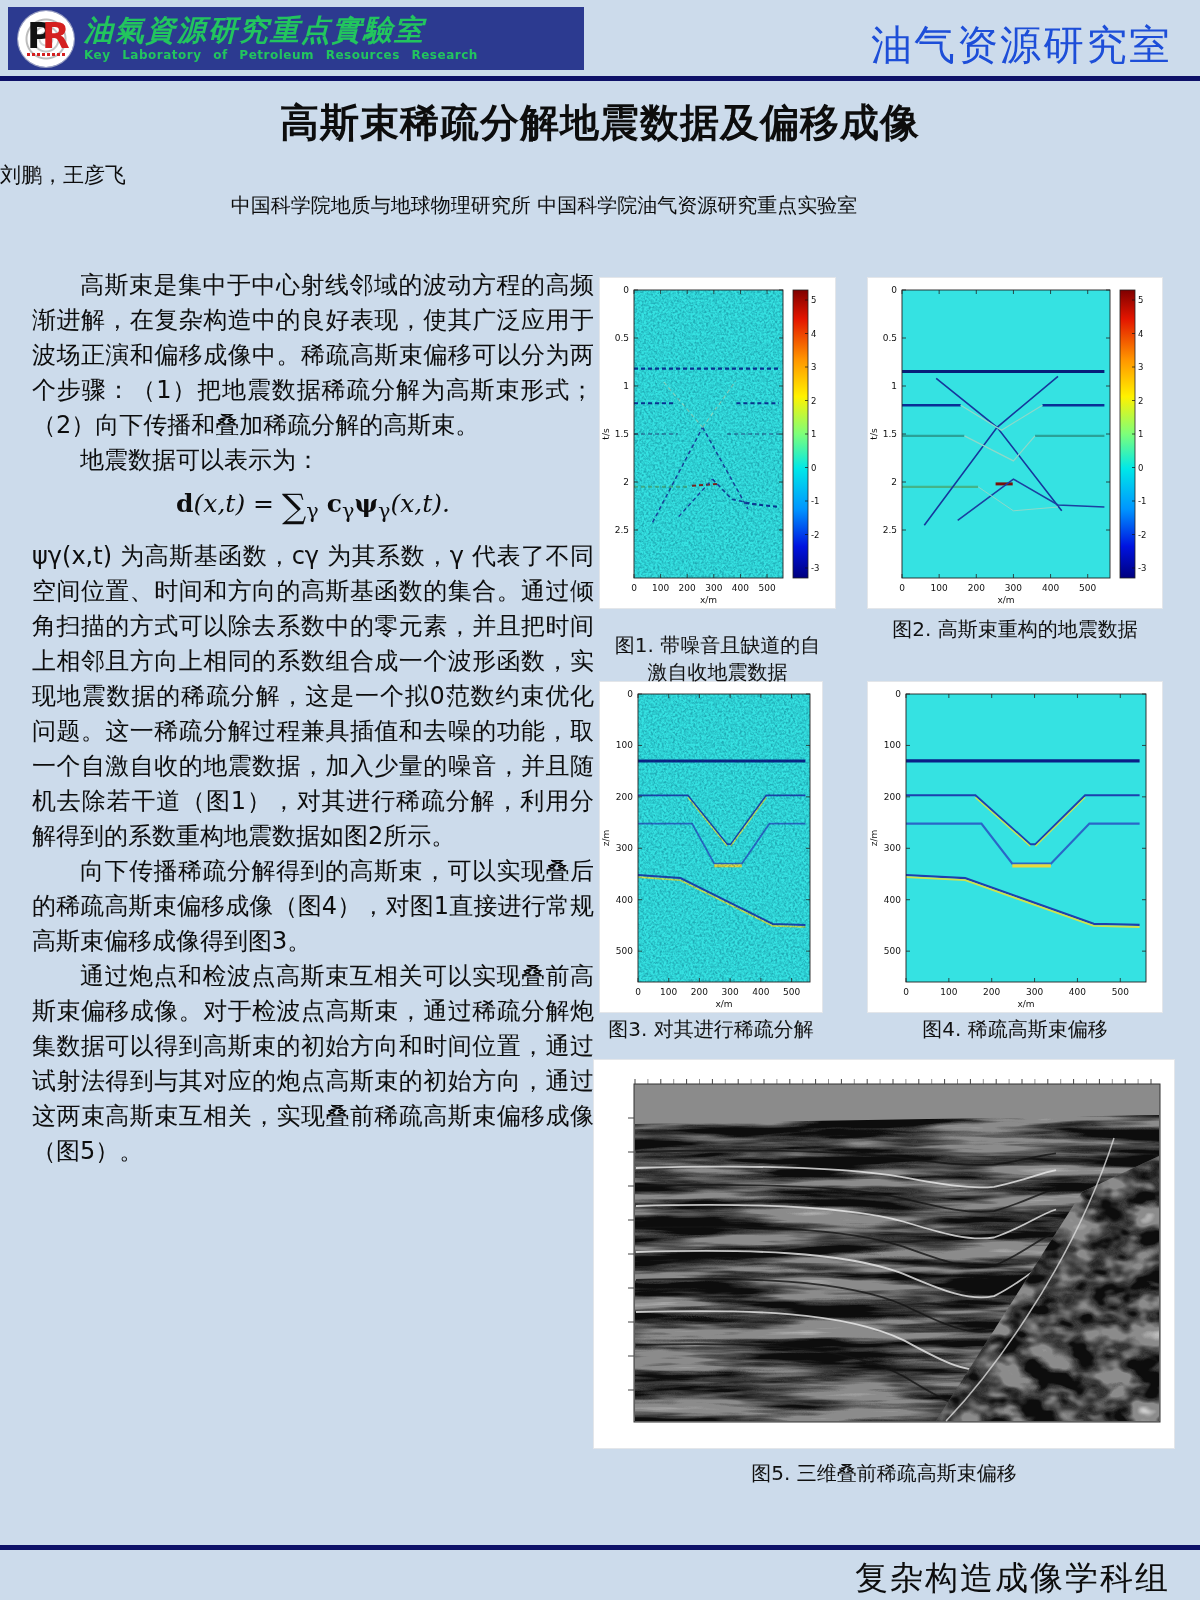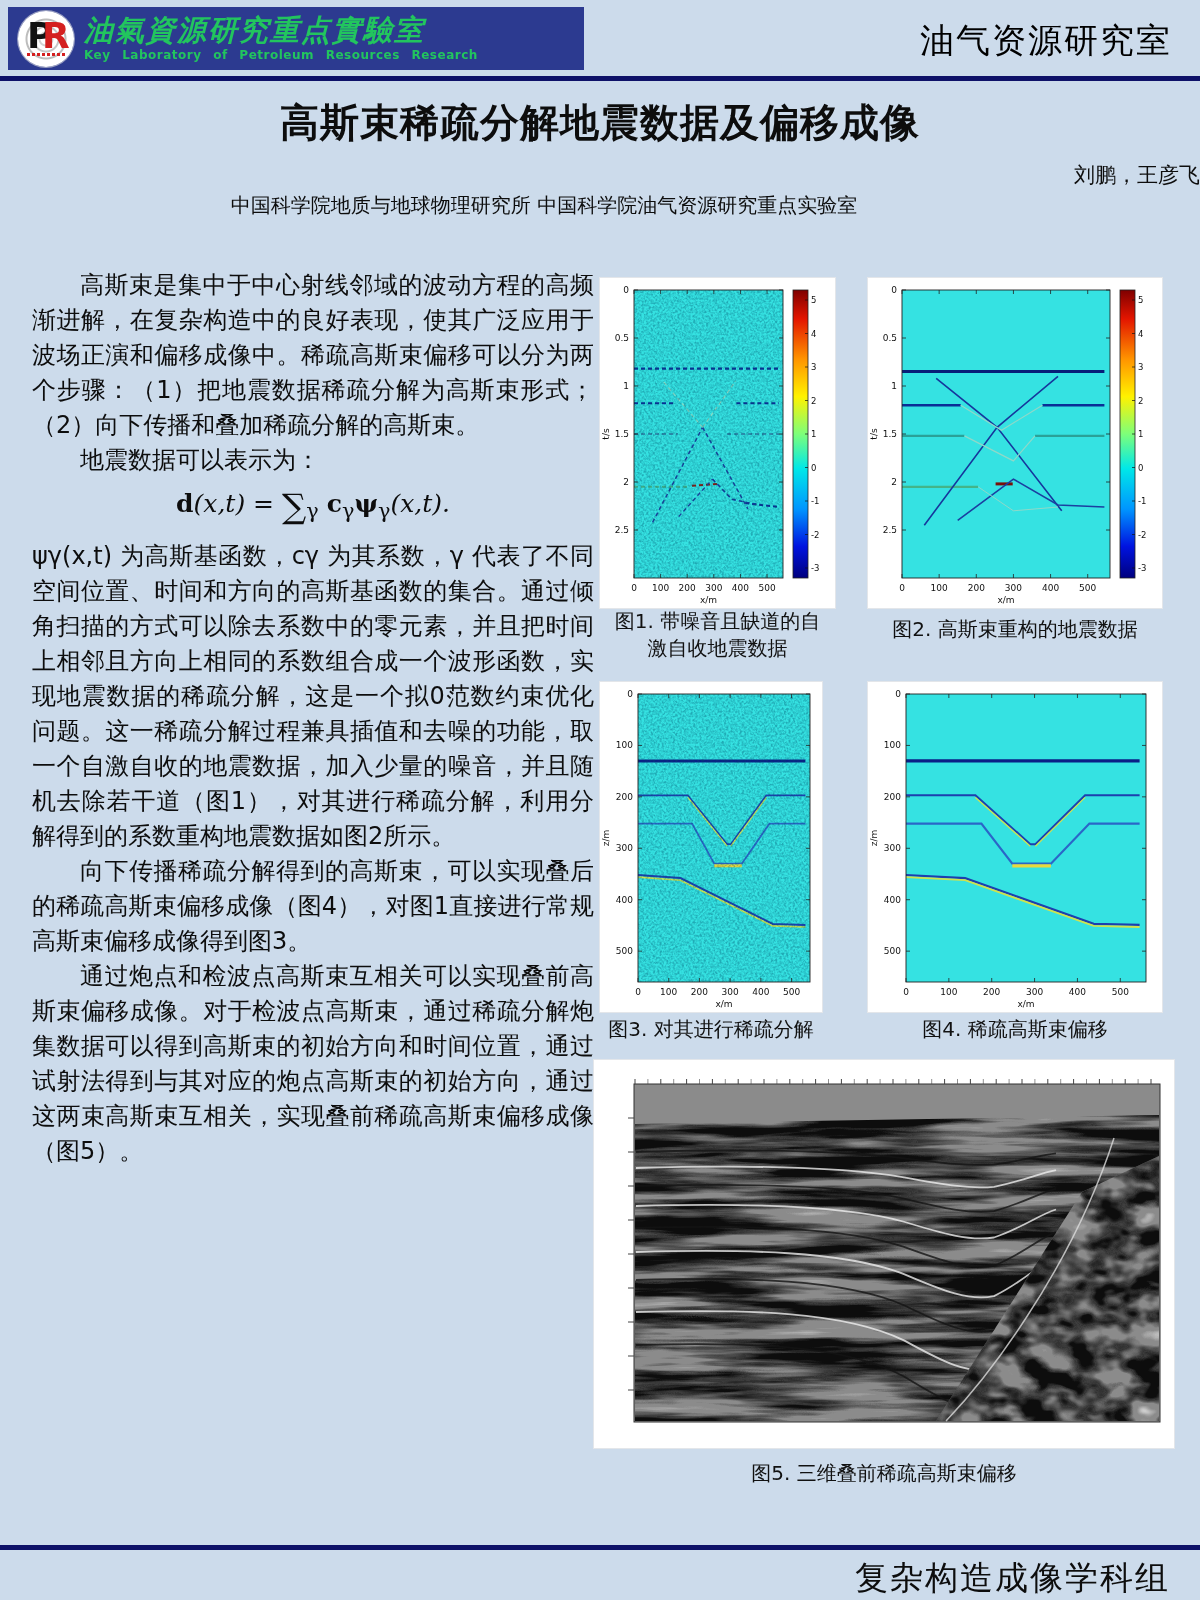--- a/index.html
+++ b/index.html
@@ -16,44 +16,44 @@
     background:repeating-radial-gradient(circle at 50% 50%, #ffffff 0 5px, #d2d2d2 6px 7px, #ffffff 8px 11px, #c6c6c6 12px 13px, #ffffff 14px 18px, #bdbdbd 19px 20px, #ffffff 21px 28px);
     box-shadow:0 0 0 1px #9aa0c0;}
   .logo .lp,.logo .lr{position:absolute;top:4px;font-weight:bold;font-size:36px;font-family:"DejaVu Sans",sans-serif;}
   .logo .lp{left:9px;color:#111;}
   .logo .lr{left:24px;color:#d42020;}
   .logo .squig{position:absolute;left:9px;top:42px;width:38px;height:3px;
     background:repeating-linear-gradient(90deg,#d42020 0 3px,transparent 3px 5px);}
   .banner-text{margin-left:10px;color:#22c55e;line-height:1.05;}
   .banner-zh{font-family:"DejaVu Serif",serif;font-style:italic;font-weight:bold;font-size:29px;letter-spacing:2px;white-space:nowrap;}
   .banner-en{font-size:12px;font-weight:bold;letter-spacing:0.5px;word-spacing:7px;margin-top:3px;}
-  .header-right{right:28px;top:18px;font-size:34px;color:#000000;letter-spacing:2px;}
+  .header-right{right:28px;top:18px;font-size:41px;color:#1d4ed8;letter-spacing:2px;}
   .rule{left:0;width:1200px;height:5px;background:#0d1168;}
   
   .title{left:0;top:96px;width:1200px;text-align:center;font-size:39px;font-weight:bold;letter-spacing:1px;}
-  .authors{left:0;top:161px;width:1200px;text-align:right;font-size:21px;}
+  .authors{left:0;top:161px;width:1200px;text-align:left;font-size:21px;}
   .affil{left:0;top:192px;width:1088px;text-align:center;font-size:20px;}
   
   .left-col{left:32px;top:268px;width:562px;font-size:24px;line-height:35px;text-align:justify;}
   .left-col p{margin:0;text-indent:2em;}
   .left-col p.noind{text-indent:0;}
   .formula{text-align:center;text-indent:0 !important;font-family:"DejaVu Serif",serif;font-size:25px;margin:8px 0 10px 0 !important;}
   .formula .sum{font-size:34px;vertical-align:-6px;}
   .formula i{font-family:"DejaVu Serif",serif;}
   
   .panel{background:#ffffff;box-shadow:0 0 0 1px #e3e6ea;}
   #p-fig1{left:600px;top:278px;width:235px;height:330px;}
   #p-fig2{left:868px;top:278px;width:294px;height:330px;}
   #p-fig3{left:600px;top:682px;width:222px;height:330px;}
   #p-fig4{left:868px;top:682px;width:294px;height:330px;}
   #p-fig5{left:594px;top:1060px;width:580px;height:388px;}
   svg{display:block;}
   svg text{font-family:"DejaVu Sans",sans-serif;}
   .cap{font-size:20px;text-align:center;line-height:27px;color:#111;}
-  #cap1{left:600px;top:608px;width:235px;}
+  #cap1{left:600px;top:632px;width:235px;}
   #cap2{left:862px;top:616px;width:306px;}
   #cap3{left:600px;top:1016px;width:222px;}
   #cap4{left:868px;top:1016px;width:294px;}
   #cap5{left:594px;top:1460px;width:580px;}
   
   .footer-rule{top:1545px;}
   .footer-text{right:30px;top:1556px;font-size:33px;letter-spacing:2px;}
 </style>
 </head>
 <body>

